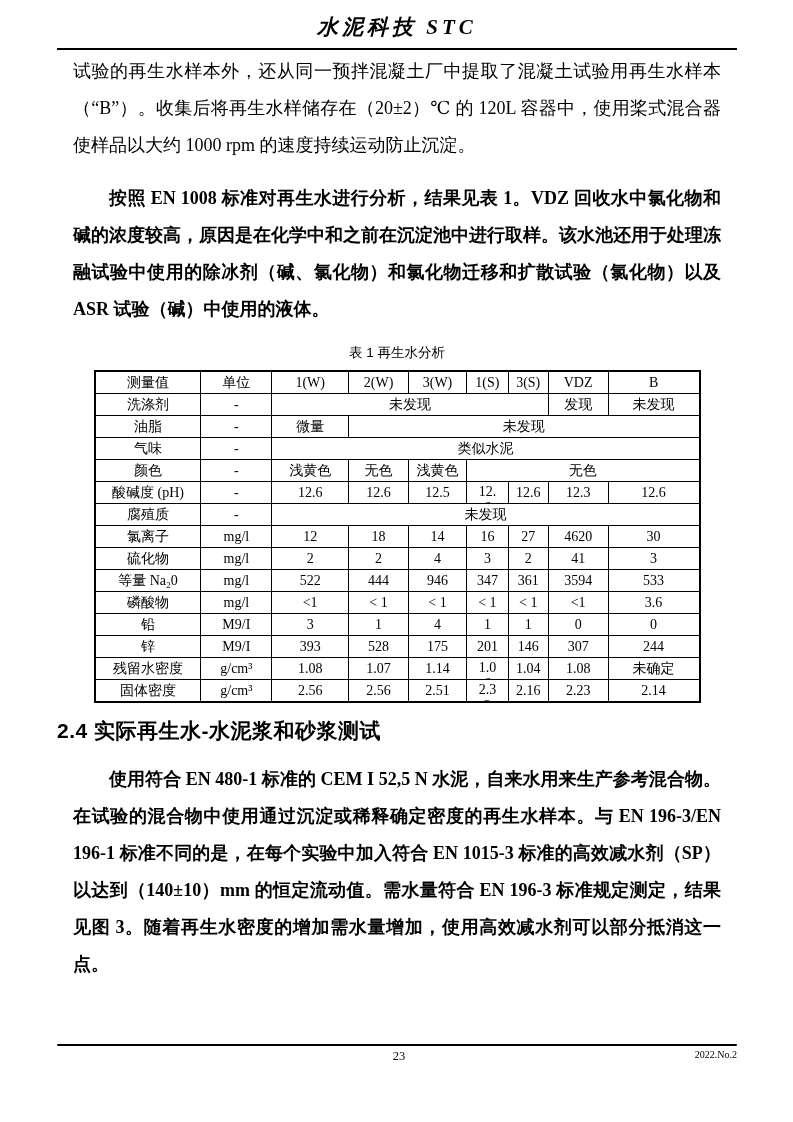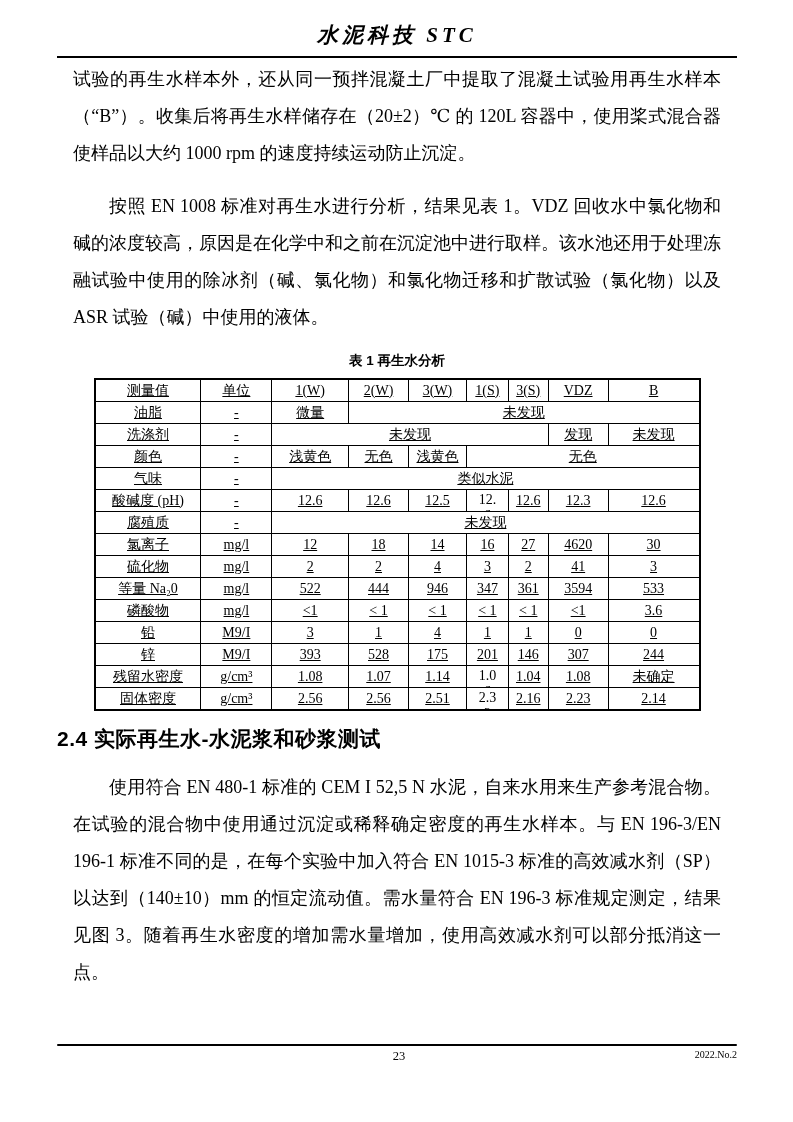--- a/index.html
+++ b/index.html
@@ -1,44 +1,43 @@
 <!DOCTYPE html>
 <html><head>
 <meta charset="utf-8">
 <style>
   html,body { margin:0; padding:0; background:#ffffff; }
   body {
     width:793px; height:1122px; overflow:hidden; position:relative;
     font-family:"Liberation Serif","DejaVu Serif",serif; color:#000;
   }
-  .page { position:absolute; inset:0; box-sizing:border-box; padding:20px 56px 0 57px; }
+  .page { position:absolute; inset:0; box-sizing:border-box; padding:12px 56px 0 57px; }
 
   .journal-title {
     text-align:center; font-size:21px; font-weight:bold; font-style:italic;
     letter-spacing:4px; height:30px; line-height:30px;
   }
   .header-rule { border-top:2px solid #000; margin-top:6px; }
 
   .body-text {
     margin:16px; font-size:18px; line-height:37px;
     text-align:justify; text-justify:inter-ideograph;
   }
   .body-text.first { margin-top:3px; }
-  .indent { text-indent:2em; }
+  .indent { text-indent:2em;font-weight:bold; }
 
   .table-caption {
     text-align:center; font-family:"Liberation Sans","DejaVu Sans",sans-serif;
-    font-weight:bold; font-size:13.5px; margin:9px 0 5px 0;
+    font-weight:normal; font-size:13.5px; margin:9px 0 5px 0;
   }
 
   table.data-table {
     width:607px; margin:8px auto; border-collapse:collapse;
     border:2px solid #000; table-layout:fixed;
     font-size:14px;
-    text-decoration:underline;
   }
   table.data-table th, table.data-table td {
     border:1px solid #000; text-align:center; vertical-align:middle;
     padding:0 2px; height:21px; font-weight:normal; overflow:hidden;
   }
   td.wrapcell { vertical-align:top; }
   .clipbox { height:21px; overflow:hidden; }
   .forcewrap {
     display:inline-block; width:1.65em; word-break:break-all;
     line-height:16px; padding-top:2px; text-align:center;
@@ -90,44 +89,44 @@
           <th>2(W)</th>
           <th>3(W)</th>
           <th>1(S)</th>
           <th>3(S)</th>
           <th>VDZ</th>
           <th>B</th>
         </tr>
     </thead>
     <tbody id="tbody-rows">
         <tr>
-          <td>油脂</td>
-          <td>-</td>
-          <td>微量</td>
-          <td colspan="6">未发现</td>
-        </tr>
-        <tr>
           <td>洗涤剂</td>
           <td>-</td>
           <td colspan="5">未发现</td>
           <td>发现</td>
           <td>未发现</td>
+        </tr>
+        <tr>
+          <td>油脂</td>
+          <td>-</td>
+          <td>微量</td>
+          <td colspan="6">未发现</td>
+        </tr>
+        <tr>
+          <td>气味</td>
+          <td>-</td>
+          <td colspan="7">类似水泥</td>
         </tr>
         <tr>
           <td>颜色</td>
           <td>-</td>
           <td>浅黄色</td>
           <td>无色</td>
           <td>浅黄色</td>
           <td colspan="4">无色</td>
-        </tr>
-        <tr>
-          <td>气味</td>
-          <td>-</td>
-          <td colspan="7">类似水泥</td>
         </tr>
         <tr>
           <td>酸碱度 (pH)</td>
           <td>-</td>
           <td>12.6</td>
           <td>12.6</td>
           <td>12.5</td>
           <td class="wrapcell">
             <div class="clipbox"><span class="forcewrap">12.6</span></div>
           </td>

